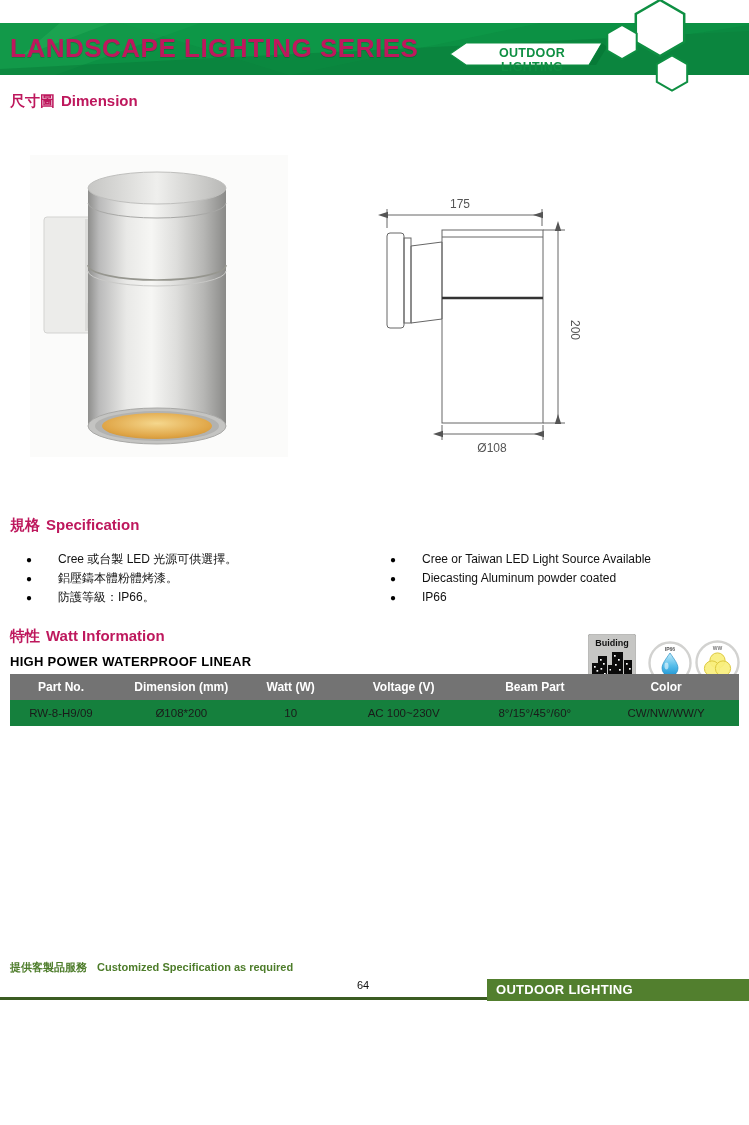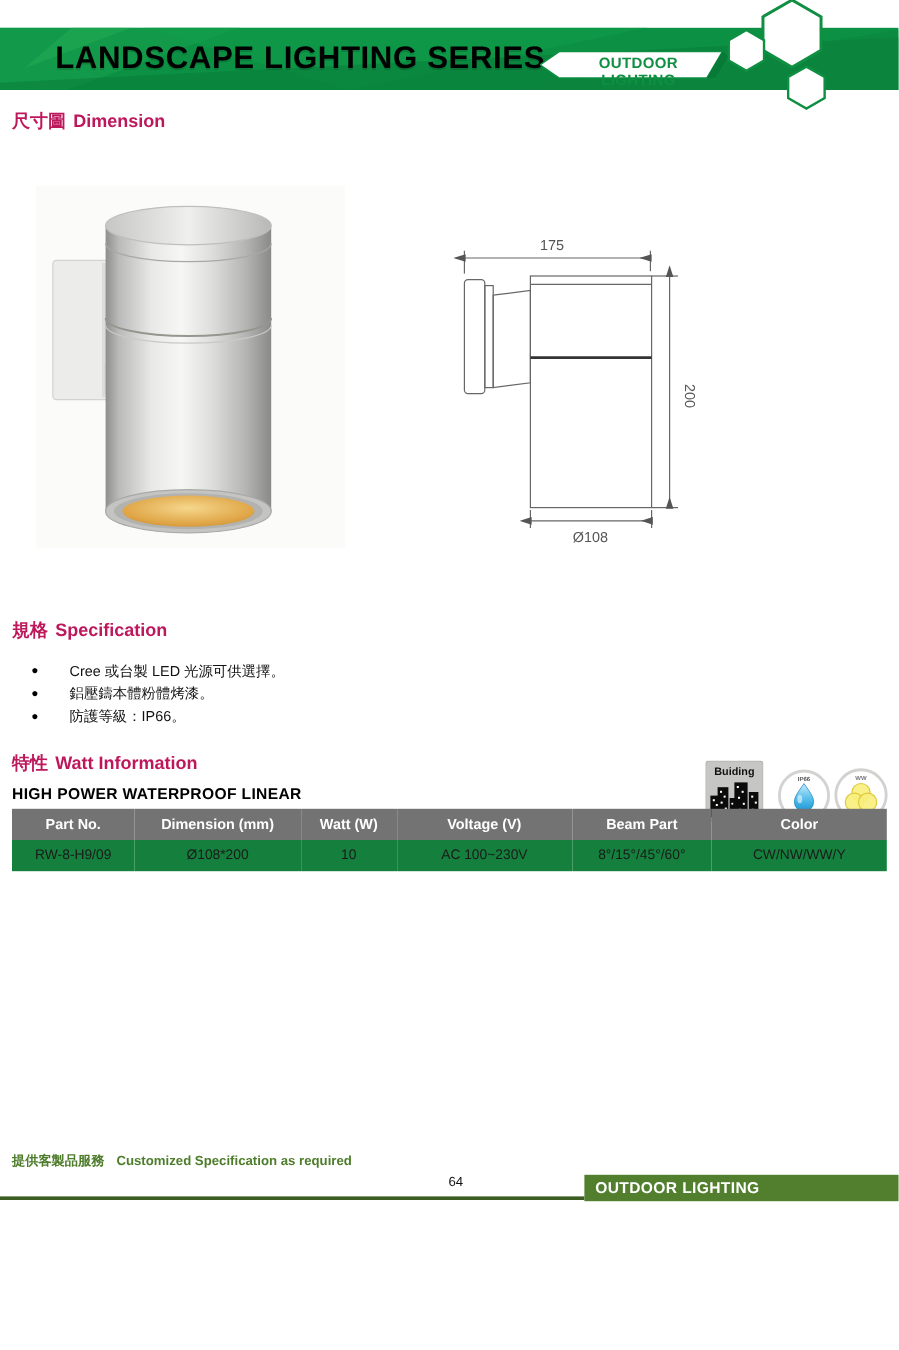--- a/index.html
+++ b/index.html
@@ -4,23 +4,22 @@
 <style>
   html,body{margin:0;padding:0;background:#ffffff;}
   .page{
     position:relative;width:749px;height:1125px;background:#fff;overflow:hidden;
     font-family:"Liberation Sans","DejaVu Sans",sans-serif;color:#222;
   }
   
   .band{position:absolute;left:0;top:23px;width:749px;height:52px;}
   .band-title{
     position:absolute;left:10px;top:33px;width:520px;
-    font-size:26px;font-weight:bold;color:#000000;letter-spacing:.5px;
+    font-size:26px;font-weight:bold;color:#be185d;letter-spacing:.5px;
     text-shadow:0 1px 0 rgba(0,0,0,.15);
-    margin-left:36px;
   }
   .badge-wrap{position:absolute;left:450px;top:42px;width:158px;height:24px;}
   .badge-label{
     position:absolute;left:22px;top:4px;width:120px;text-align:center;
     font-size:12.5px;font-weight:bold;color:#0e8f42;letter-spacing:.3px;
   }
   .hex-wrap{position:absolute;left:595px;top:0px;width:154px;height:96px;}
   
   .sec-head{position:absolute;font-size:15px;font-weight:bold;color:#be185d;}
   .sec-head .en{margin-left:6px;}
@@ -45,21 +44,21 @@
     background:#737373;color:#fff;font-size:12px;font-weight:bold;
     height:26px;text-align:center;padding:0;border:0;
   }
   .order-table td{
     background:#15803d;color:#1a1a1a;font-size:11.5px;height:26px;
     text-align:center;padding:0;border:0;
   }
   
   .footer-note{position:absolute;left:10px;top:960px;font-size:11px;font-weight:bold;color:#4d7c2a;}
   .footer-note .en{margin-left:10px;}
-  .page-num{position:absolute;left:340px;top:979px;width:46px;text-align:right;font-size:11px;color:#111;}
+  .page-num{position:absolute;left:340px;top:979px;width:46px;text-align:center;font-size:11px;color:#111;}
   .footer-rule{position:absolute;left:0;top:997px;width:487px;height:3px;background:#3b5c22;}
   .footer-bar{
     position:absolute;left:487px;top:979px;width:262px;height:22px;background:#527f2e;
     color:#fff;font-size:13px;font-weight:bold;letter-spacing:.3px;line-height:22px;padding-left:9px;
     box-sizing:border-box;
   }
 </style>
 </head>
 <body>
 
@@ -178,20 +177,25 @@
   </div>
 
   <div class="sec-head" style="left:10px;top:516px;">
     <span class="zh">規格</span><span class="en">Specification</span>
   </div>
 
   <ul class="spec-list spec-zh">
     <li>Cree 或台製 LED 光源可供選擇。</li>
     <li>鋁壓鑄本體粉體烤漆。</li>
     <li>防護等級：IP66。</li>
+  </ul>
+  <ul class="spec-list spec-en">
+    <li>Cree or Taiwan LED Light Source Available</li>
+    <li>Diecasting Aluminum powder coated</li>
+    <li>IP66</li>
   </ul>
 
   <div class="icon-row">
     <span class="icon-building">
       <svg width="48" height="51" viewBox="0 0 48 51">
         <rect x="0" y="0" width="48" height="51" rx="3" fill="#c6c6c4" stroke="#b0b0ae"></rect>
         <text x="24" y="12" text-anchor="middle" font-size="9" font-weight="bold" fill="#111" font-family="Liberation Sans, DejaVu Sans, sans-serif">Buiding</text>
         <g fill="#0b0b0b">
           <rect x="4" y="29" width="7" height="18"></rect>
           <rect x="10" y="22" width="9" height="25"></rect>

